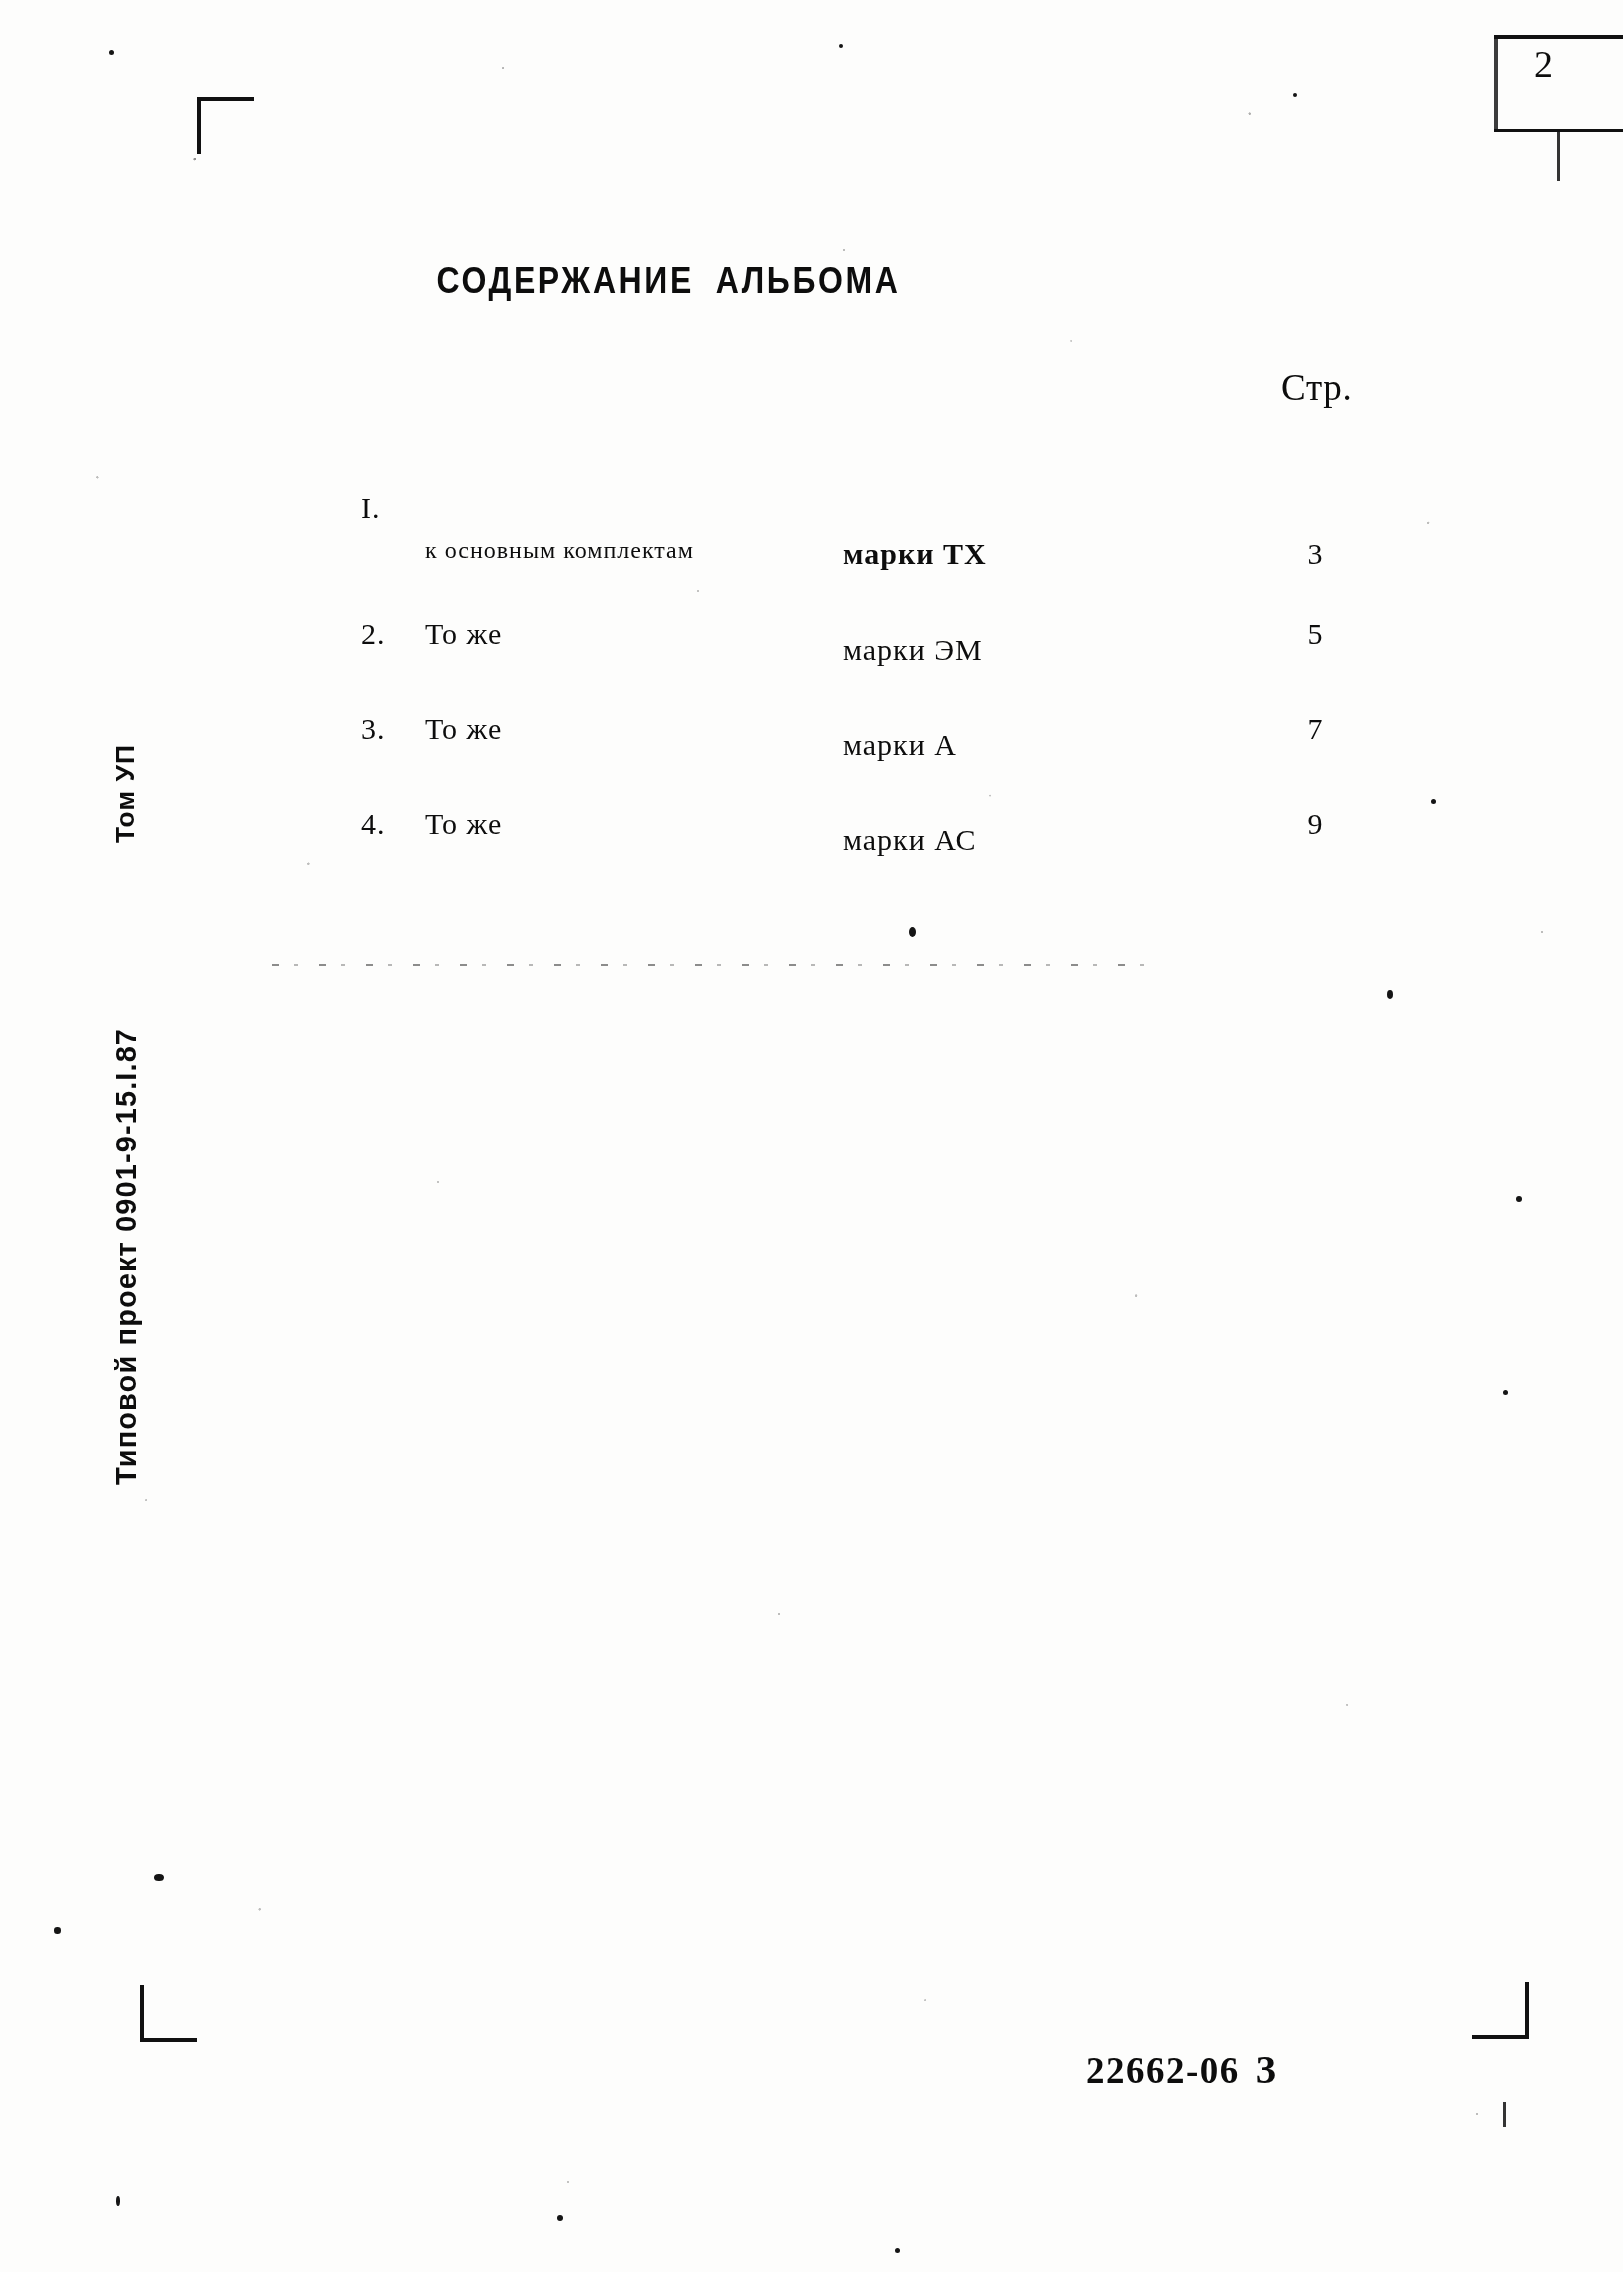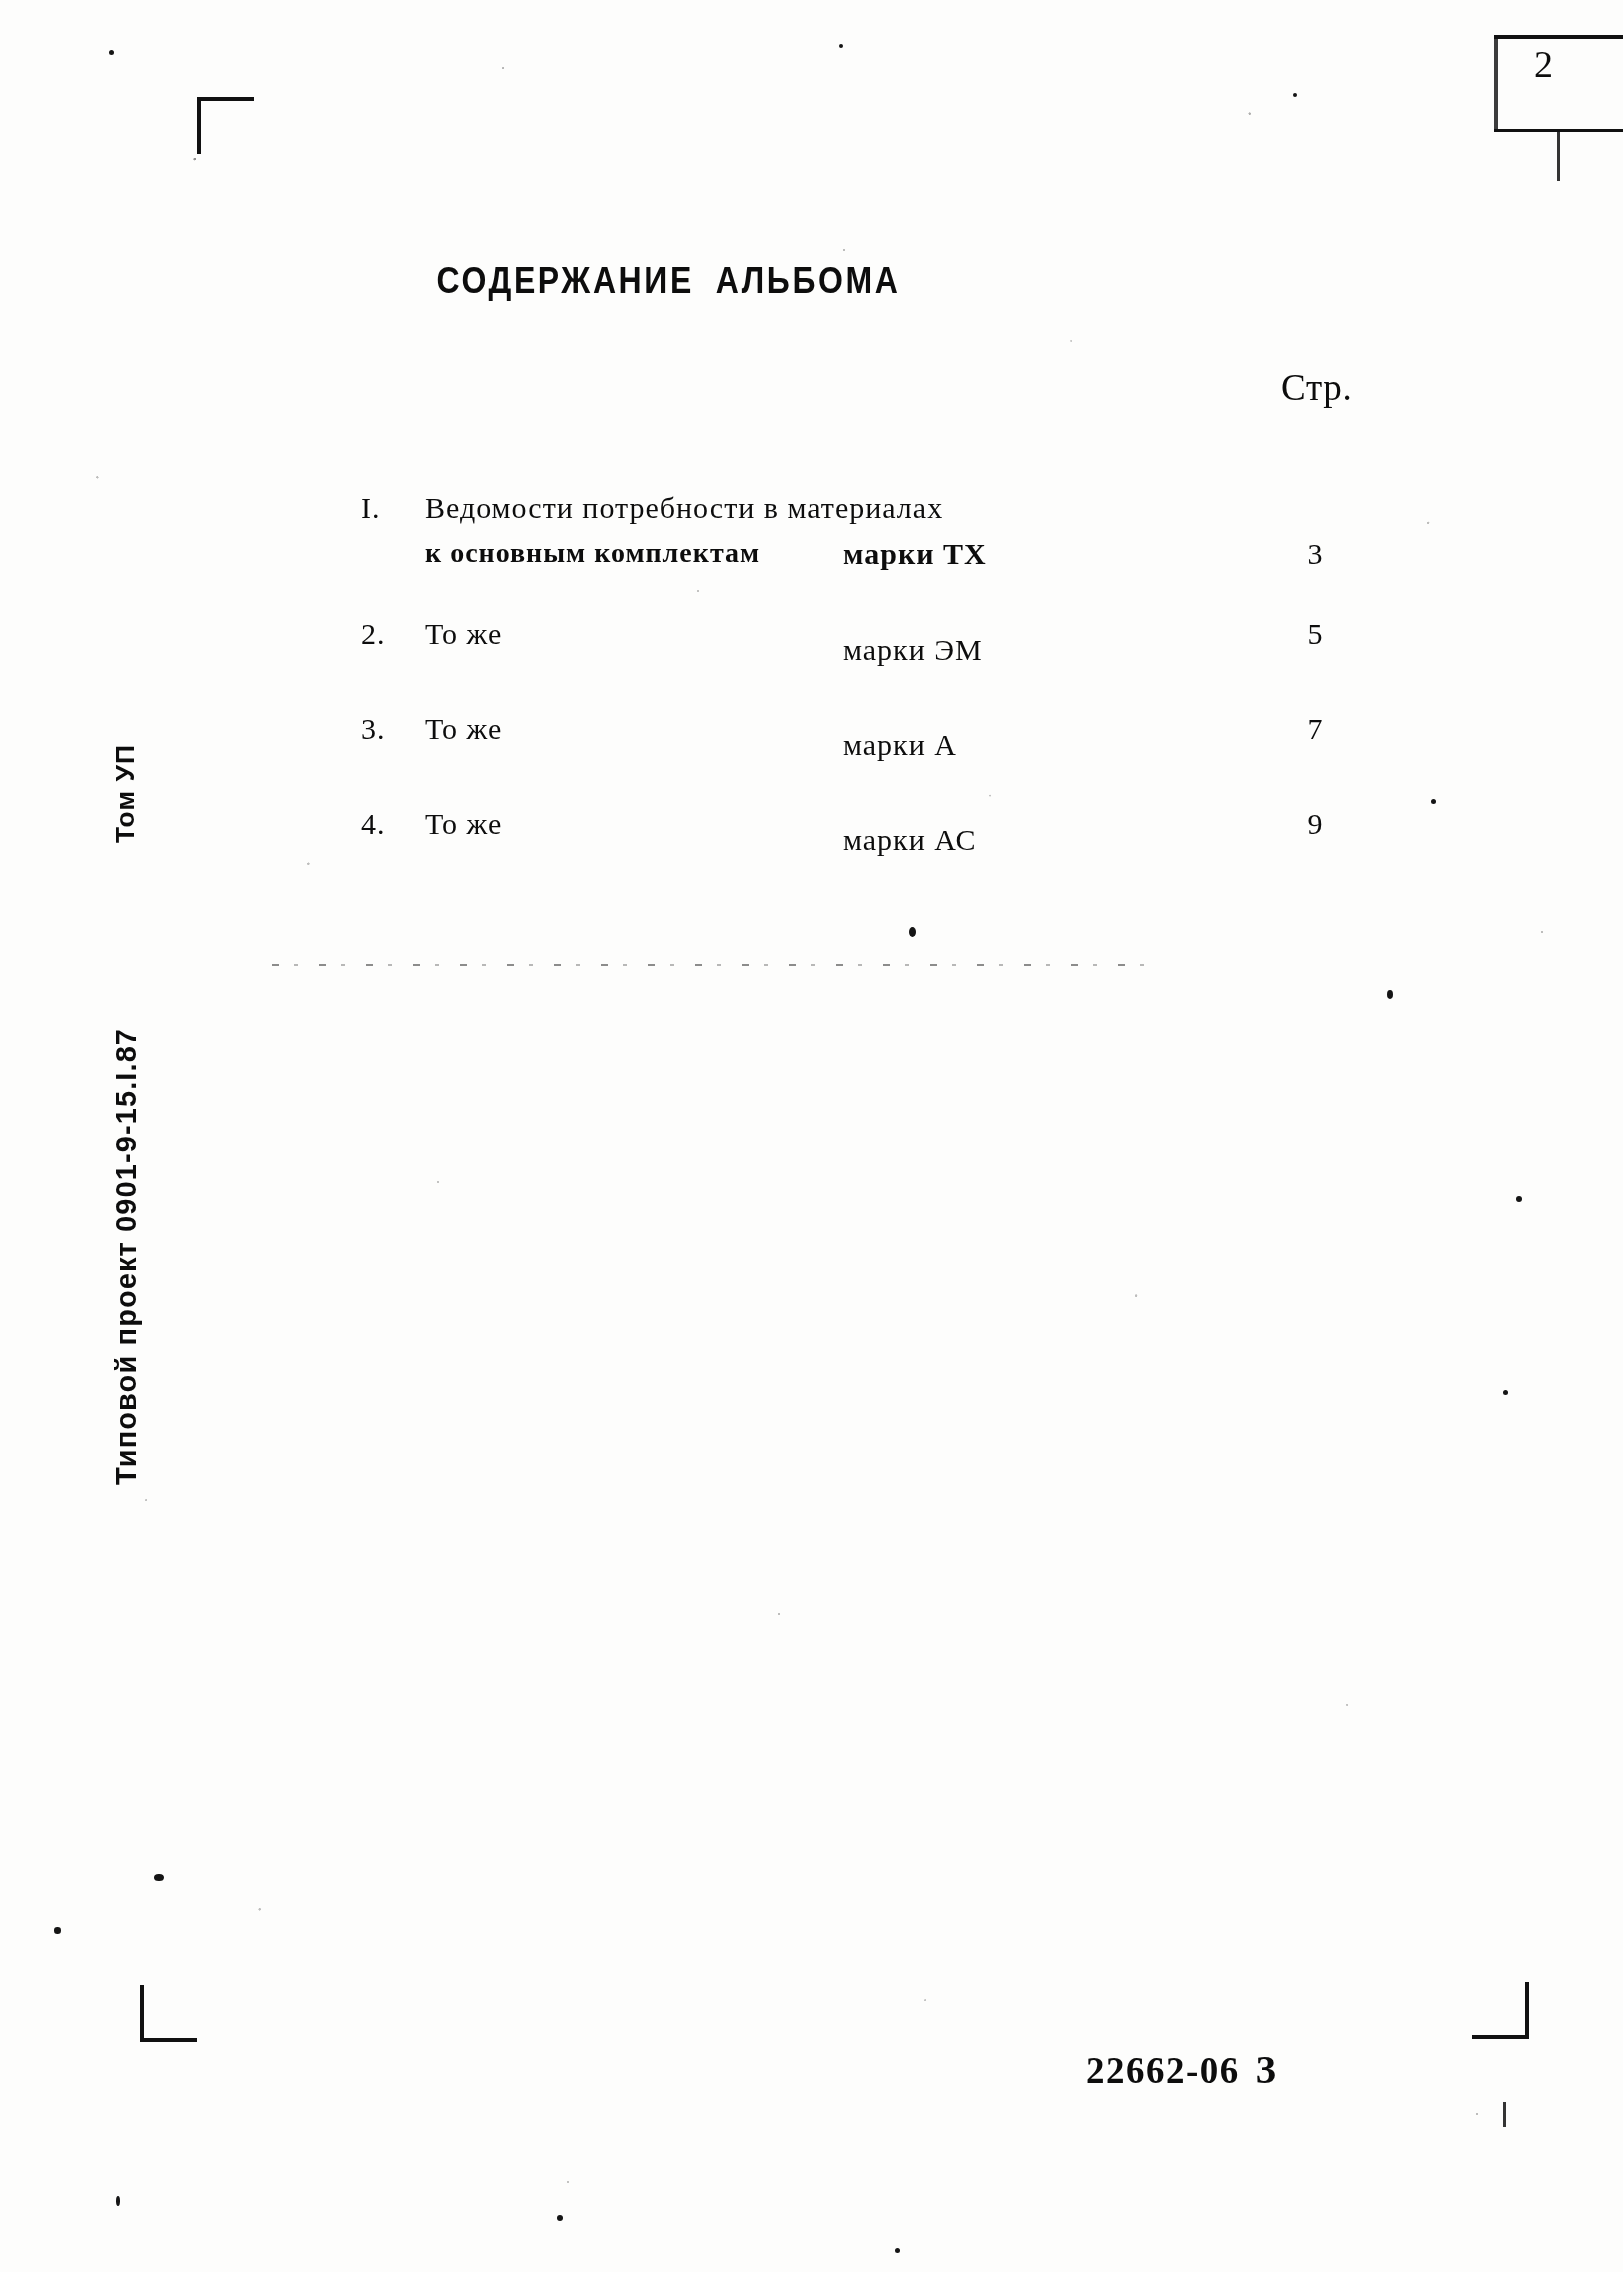--- a/index.html
+++ b/index.html
@@ -181,24 +181,23 @@
     left: 425px;
     top: 0;
     font-size: 30px;
     letter-spacing: 1px;
     white-space: nowrap;
   }
   .toc-label2 {
     position: absolute;
     left: 425px;
     top: 46px;
-    font-size: 28px;
+    font-size: 24px;
     letter-spacing: 1px;
     white-space: nowrap;
-    font-weight: bold;
   }
   .toc-mark {
     position: absolute;
     left: 843px;
     top: 16px;
     font-size: 30px;
     letter-spacing: 1px;
     white-space: nowrap;
   }
   .toc-mark.second-line {
@@ -294,21 +293,20 @@
   <div class="edge-tick-right"></div>
 
   <div class="doc-title">СОДЕРЖАНИЕ АЛЬБОМА</div>
 
   <div class="col-header">Стр.</div>
 
   <div class="toc">
 
     <div class="toc-row tall">
       <span class="toc-num">I.</span>
-      <span class="toc-label">Ведомости потребности в материалах</span>
       <span class="toc-label2">к основным комплектам</span>
       <span class="toc-mark second-line">марки ТХ</span>
       <span class="toc-page second-line">3</span>
     </div>
 
     <div class="toc-row">
       <span class="toc-num">2.</span>
       <span class="toc-label">То же</span>
       <span class="toc-mark">марки ЭМ</span>
       <span class="toc-page">5</span>

